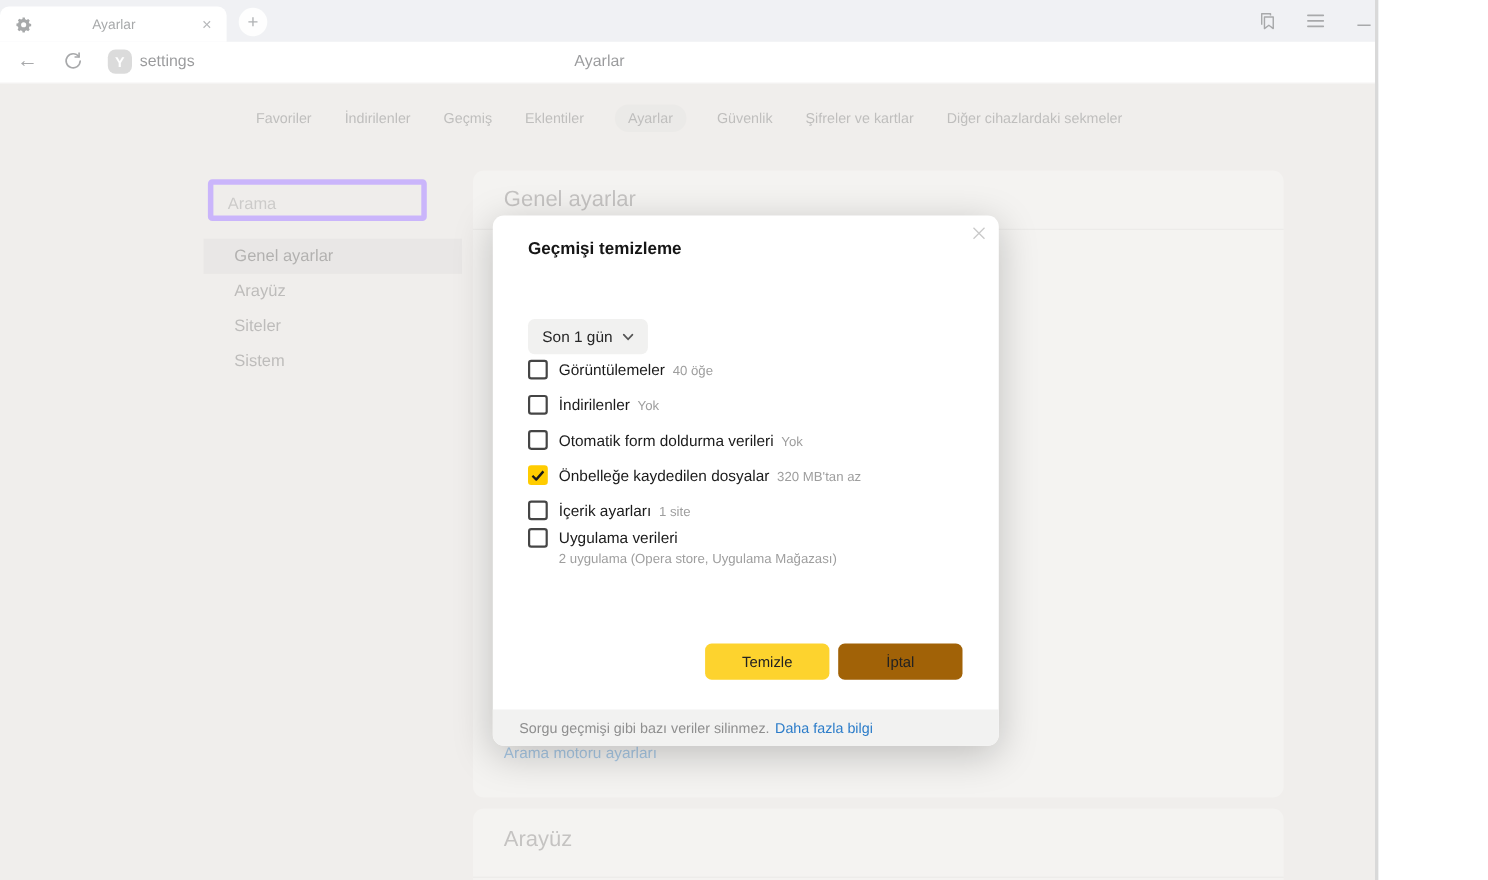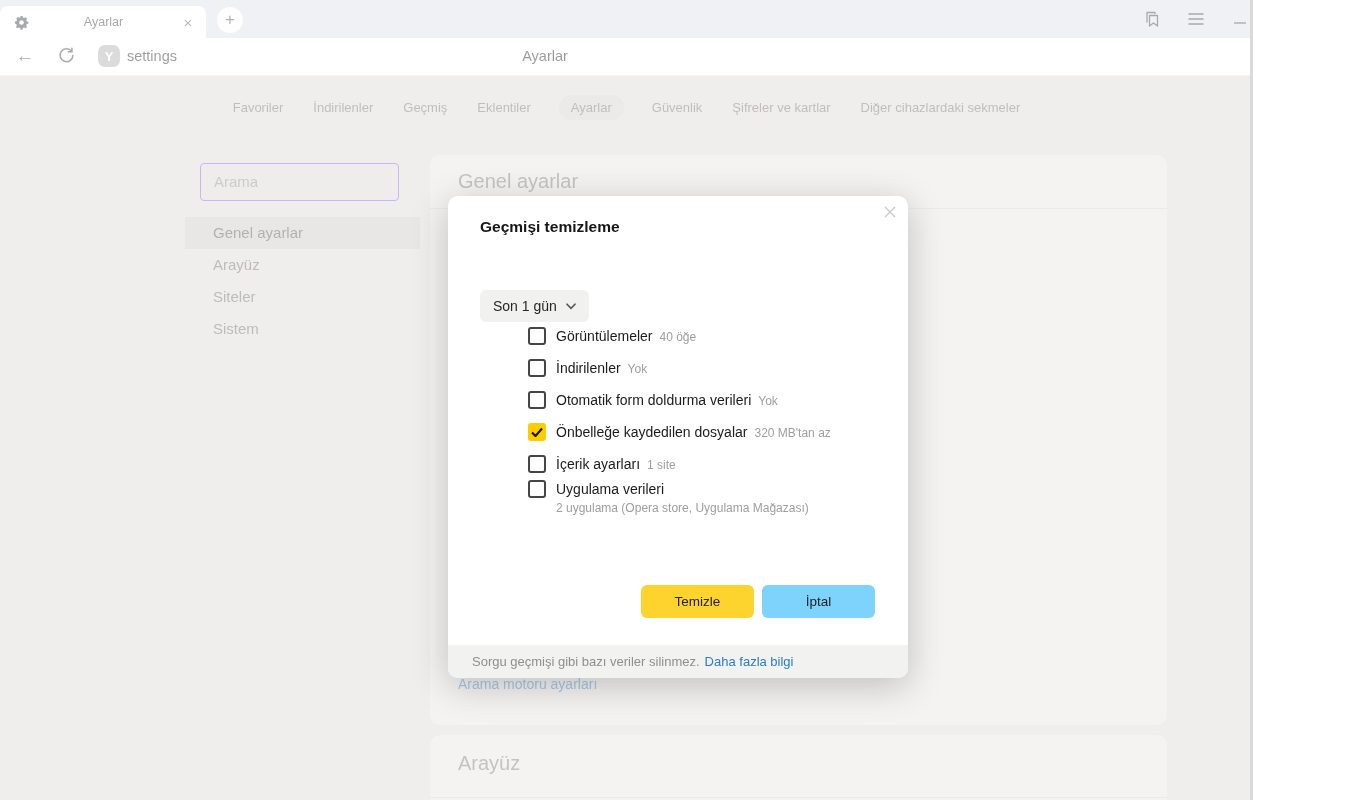--- a/index.html
+++ b/index.html
@@ -32,22 +32,22 @@
     font-size:14.5px; color:#1f2125; }
   .tb-sep { position:absolute; left:1300px; top:47px; width:1px; height:20px; background:#e2e2e2; }
 
   
   .page { position:absolute; top:76px; left:0; right:0; bottom:0; background:#ded9d4; z-index:1; }
   .nav-row { position:absolute; top:19px; left:0; right:0; display:flex; justify-content:center;
     gap:26px; font-size:13px; color:#71706e; }
   .nav-item { padding:5px 2px; }
   .nav-item.active { background:#d3d0cc; border-radius:14px; padding:5px 12px; }
 
-  .sb-search { position:absolute; left:200px; top:87px; width:199px; height:38px;
-    background:#dcd8d3; border:1px solid #8b5cf6; border-radius:4px;
+  .sb-search { position:absolute; left:189px; top:87px; width:199px; height:38px;
+    background:#dcd8d3; border:5px solid #8b5cf6; border-radius:4px;
     font-size:15px; color:#8f8c89; line-height:36px; padding-left:13px; }
   .sb-list { position:absolute; left:185px; top:141px; width:235px; }
   .sb-item { height:32px; line-height:32px; padding-left:28px; font-size:15px; color:#6e6b68; }
   .sb-item.selected { background:#cfcbc7; color:#555250; }
 
   .card-main { position:absolute; left:430px; top:79px; width:737px; height:570px;
     background:#e7e4e0; border-radius:10px; }
   .card-heading { padding:15px 0 0 28px; font-size:20px; color:#7e7b78; }
   .card-divider { margin-top:15px; height:1px; background:#d4d0cc; }
   .search-link { position:absolute; left:28px; top:521px; font-size:14px; color:#3e85c4; }
@@ -63,34 +63,34 @@
   
   .dialog { position:absolute; left:448px; top:196px; width:460px; height:482px; background:#ffffff;
     border-radius:10px; box-shadow:0 8px 36px rgba(0,0,0,0.22); z-index:5; }
   .dlg-close { position:absolute; top:4px; right:6px; width:24px; height:24px;
     display:flex; align-items:center; justify-content:center; }
   .dlg-title { position:absolute; left:32px; top:22px; font-size:15.5px; font-weight:bold; color:#161616; }
   .dlg-dropdown { position:absolute; left:32px; top:64px; height:32px; background:#f1f1f0;
     border-radius:6px; padding:0 13px; display:inline-flex; align-items:center; gap:9px;margin-top:30px; }
   .dlg-dropdown .dd-label { font-size:14px; color:#262626; }
   .dlg-list { position:absolute; left:32px; top:124px; right:28px; }
-  .row { min-height:32px; display:flex; align-items:center; flex-wrap:wrap;margin-left:48px; }
+  .row { min-height:32px; display:flex; align-items:center; flex-wrap:wrap; }
   .cb { width:18px; height:18px; border:2px solid #454545; border-radius:3px; margin-right:10px;
     flex-shrink:0; background:#ffffff; display:flex; align-items:center; justify-content:center; }
   .cb svg { display:none; }
   .cb.checked { background:#ffcc00; border-color:#ffcc00; }
   .cb.checked svg { display:block; }
   .row-label { font-size:14px; color:#1b1b1b; }
   .row-detail { font-size:12px; color:#9e9e9e; margin-left:7px; padding-top:2px; }
   .row-sub { width:100%; margin-left:28px; font-size:12px; color:#9e9e9e; line-height:1.7; }
   .dlg-buttons { position:absolute; top:389px; right:33px; display:flex; gap:8px; }
   .btn { width:113px; height:33px; border:none; border-radius:6px; font-size:13.5px;
     font-family:"Liberation Sans", sans-serif; color:#222222; display:flex; align-items:center; justify-content:center; }
   .btn-yellow { background:#fdd32e; }
-  .btn-gray { background:#7dd3fc;text-align:right; }
+  .btn-gray { background:#a16207;text-align:right; }
   .dlg-footer { position:absolute; left:0; right:0; bottom:0; height:33px; background:#f2f2f1;
     border-radius:0 0 10px 10px; display:flex; align-items:center; padding-left:24px; gap:5px;
     font-size:13px; color:#8f8f8f; }
   .footer-link { color:#2b7cc9; }
 </style>
 </head>
 <body>
 
 <div class="window">
 

